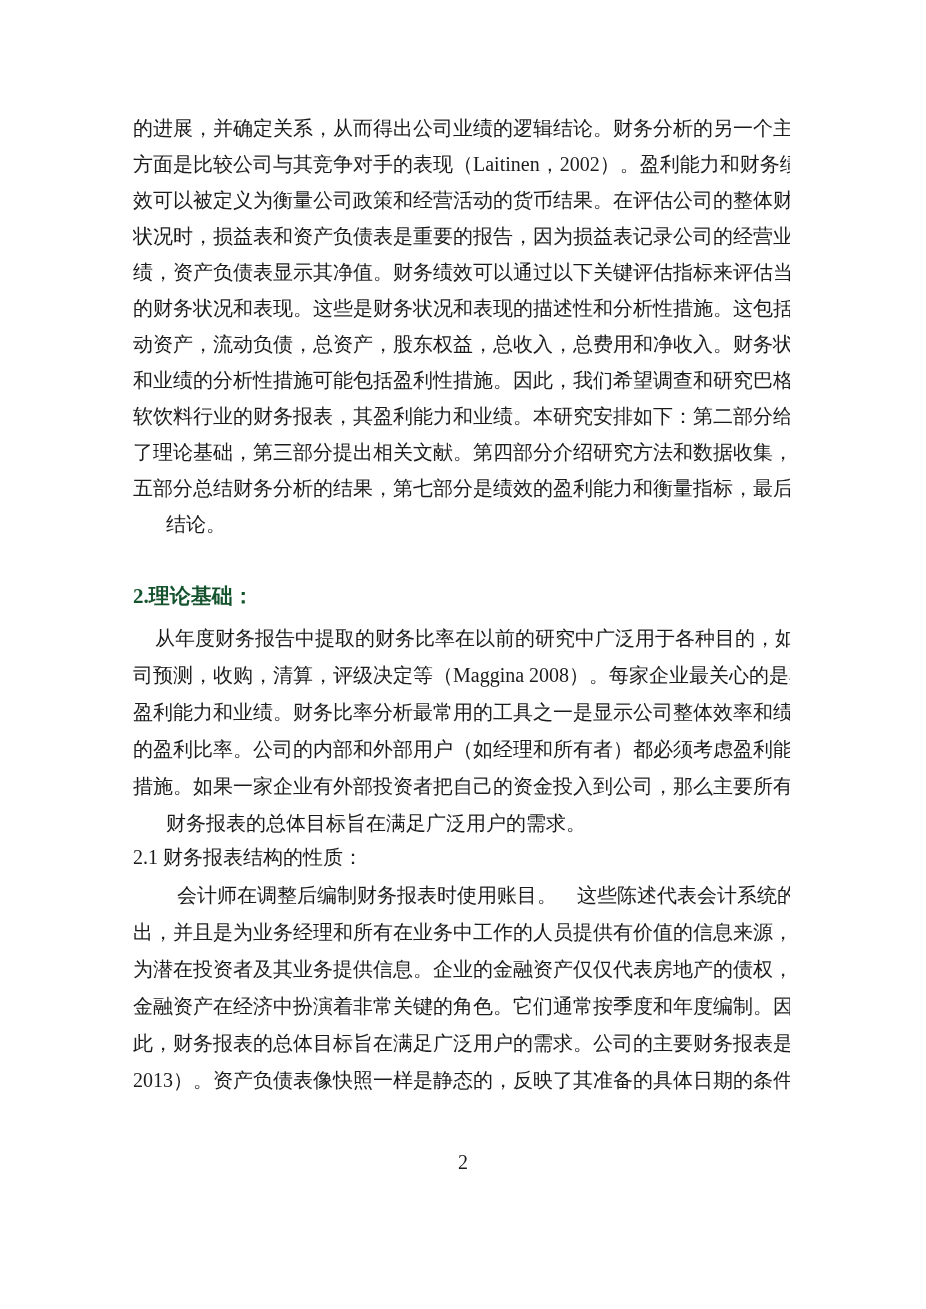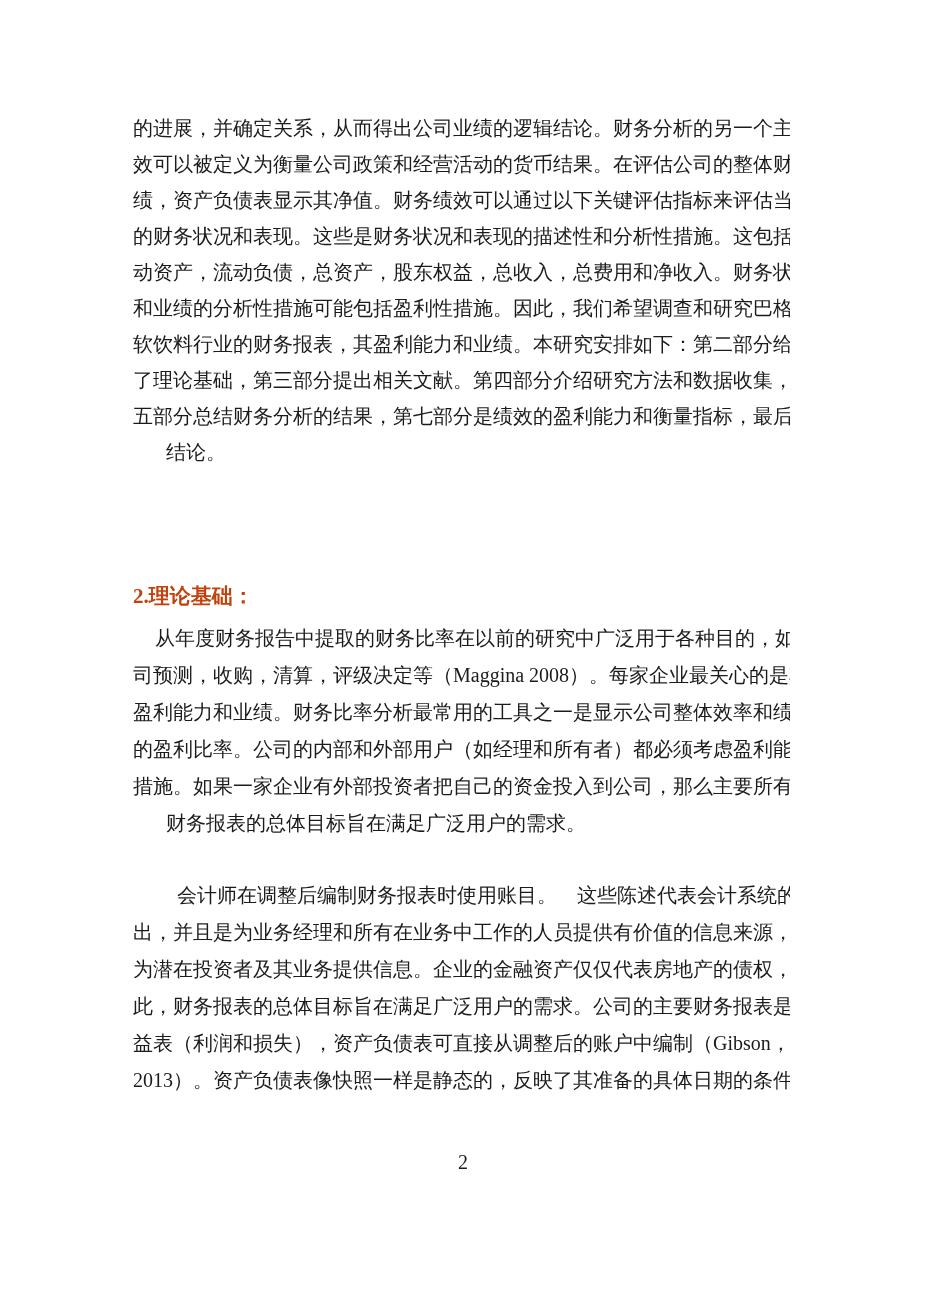--- a/index.html
+++ b/index.html
@@ -34,21 +34,21 @@
     height: 37px;
     line-height: 37px;
   }
   .line.natural {
     text-align-last: left;
     margin-left: 33px;
   }
   .line.indent-1 { padding-left: 22px; }
   .line.indent-2 { padding-left: 44px; }
   .para1      { top: 110px; }
-  .heading2   { top: 578px; font-weight: bold; color: #c2410c; }
+  .heading2   { top: 578px; font-weight: bold; color: #14532d; }
   .heading2 .line { text-align-last: left; font-size: 21px; }
   .para2      { top: 620px; }
   .heading21  { top: 839px; }
   .heading21 .line { text-align-last: left; }
   .para3      { top: 877px; }
   .page-number {
     position: absolute;
     top: 1144px;
     left: 0;
     width: 926px;
@@ -59,21 +59,23 @@
     color: #1b1b1b;
   }
 </style>
 </head>
 <body>
 
 <div class="page">
 
   <div class="textblock para1">
     <div class="line">的进展，并确定关系，从而得出公司业绩的逻辑结论。财务分析的另一个主要</div>
+    <div class="line">方面是比较公司与其竞争对手的表现（Laitinen，2002）。盈利能力和财务绩</div>
     <div class="line">效可以被定义为衡量公司政策和经营活动的货币结果。在评估公司的整体财务</div>
+    <div class="line">状况时，损益表和资产负债表是重要的报告，因为损益表记录公司的经营业</div>
     <div class="line">绩，资产负债表显示其净值。财务绩效可以通过以下关键评估指标来评估当前</div>
     <div class="line">的财务状况和表现。这些是财务状况和表现的描述性和分析性措施。这包括流</div>
     <div class="line">动资产，流动负债，总资产，股东权益，总收入，总费用和净收入。财务状况</div>
     <div class="line">和业绩的分析性措施可能包括盈利性措施。因此，我们希望调查和研究巴格达</div>
     <div class="line">软饮料行业的财务报表，其盈利能力和业绩。本研究安排如下：第二部分给出</div>
     <div class="line">了理论基础，第三部分提出相关文献。第四部分介绍研究方法和数据收集，第</div>
     <div class="line">五部分总结财务分析的结果，第七部分是绩效的盈利能力和衡量指标，最后是</div>
     <div class="line natural">结论。</div>
   </div>
 
@@ -83,25 +85,28 @@
 
   <div class="textblock para2 lh37">
     <div class="line indent-1">从年度财务报告中提取的财务比率在以前的研究中广泛用于各种目的，如公</div>
     <div class="line">司预测，收购，清算，评级决定等（Maggina 2008）。每家企业最关心的是其</div>
     <div class="line">盈利能力和业绩。财务比率分析最常用的工具之一是显示公司整体效率和绩效</div>
     <div class="line">的盈利比率。公司的内部和外部用户（如经理和所有者）都必须考虑盈利能力</div>
     <div class="line">措施。如果一家企业有外部投资者把自己的资金投入到公司，那么主要所有者</div>
     <div class="line natural">财务报表的总体目标旨在满足广泛用户的需求。</div>
   </div>
 
+  <div class="textblock heading21">
+    <div class="line">2.1 财务报表结构的性质：</div>
+  </div>
 
   <div class="textblock para3 lh37">
     <div class="line indent-2">会计师在调整后编制财务报表时使用账目。　这些陈述代表会计系统的输</div>
     <div class="line">出，并且是为业务经理和所有在业务中工作的人员提供有价值的信息来源，也</div>
     <div class="line">为潜在投资者及其业务提供信息。企业的金融资产仅仅代表房地产的债权，而</div>
+    <div class="line">金融资产在经济中扮演着非常关键的角色。它们通常按季度和年度编制。因</div>
     <div class="line">此，财务报表的总体目标旨在满足广泛用户的需求。公司的主要财务报表是损</div>
-    <div class="line">益表（利润和损失），资产负债表可直接从调整后的账户中编制（Gibson，</div>
     <div class="line">2013）。资产负债表像快照一样是静态的，反映了其准备的具体日期的条件，</div>
   </div>
 
   <div class="page-number">2</div>
 
 </div>
 
 </body></html>

